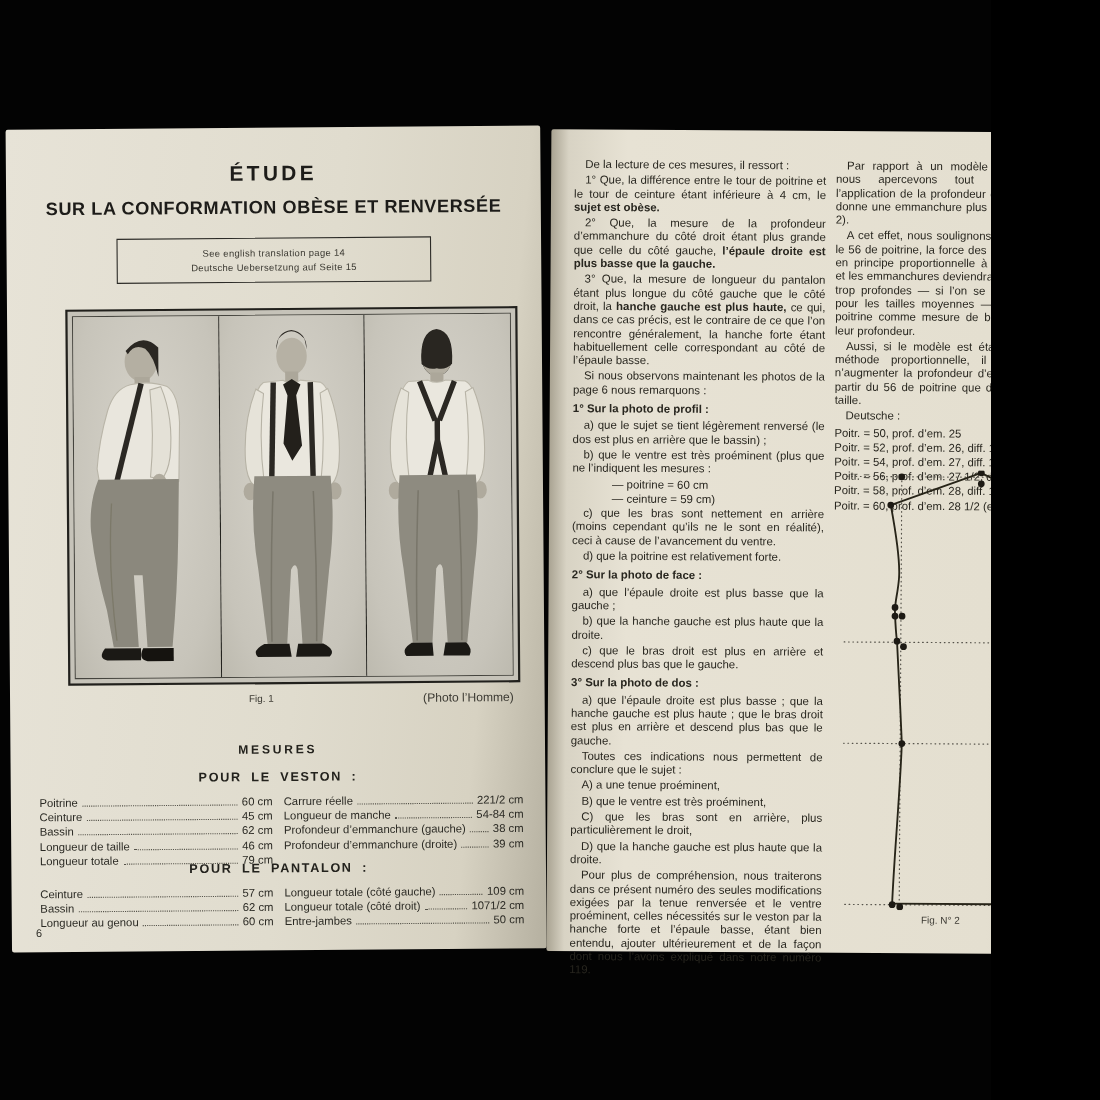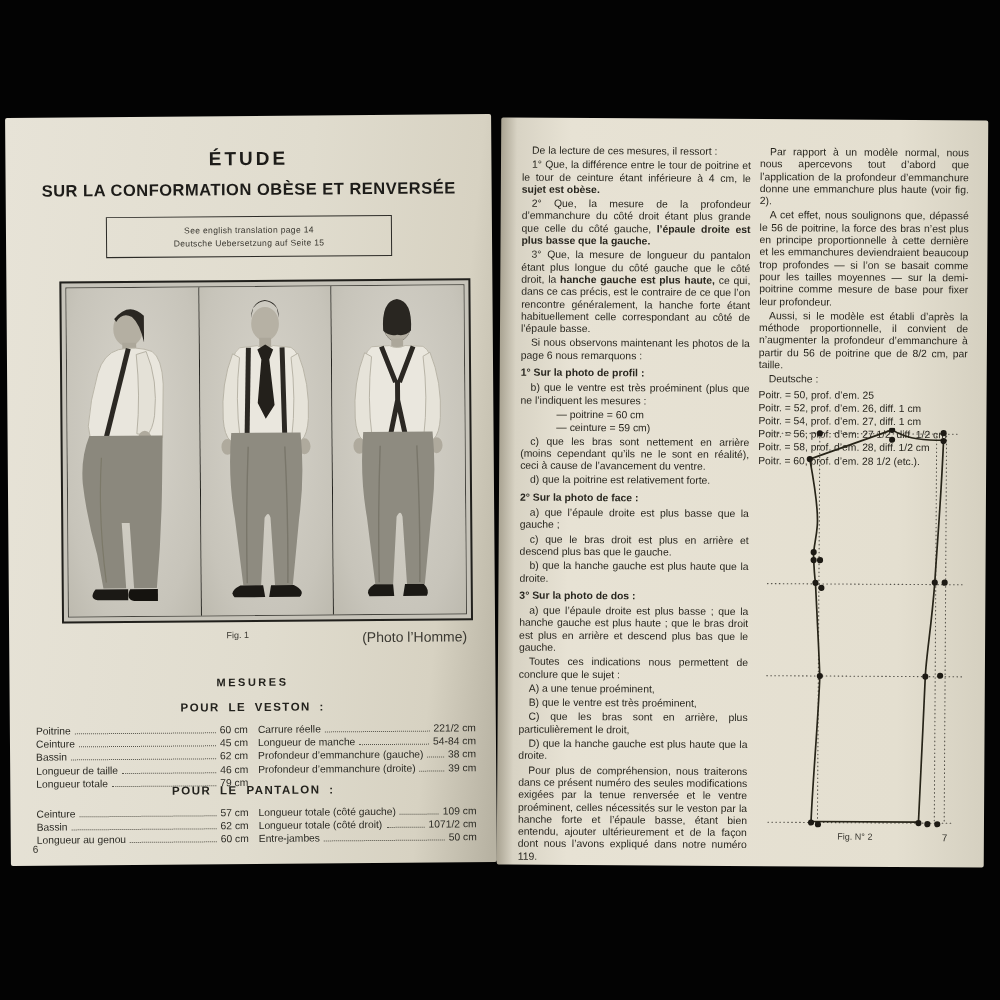--- a/index.html
+++ b/index.html
@@ -1,16 +1,16 @@
 <!DOCTYPE html>
 <html><head>
 <meta charset="utf-8">
 <style>
   html,body{margin:0;padding:0;background:#000;}
-  .stage{position:relative;width:1000px;height:1000px;background:#030303;overflow:hidden;
+  .stage{position:relative;width:901px;height:1000px;background:#030303;overflow:hidden;
          font-family:"Liberation Sans",sans-serif;color:#26241f;}
   .page{position:absolute;border-radius:2px;}
   .page-left{left:8px;top:116px;width:486px;height:748px;
     background:linear-gradient(96deg,#e7e3d7 0%,#e0dcce 55%,#d7d2c2 85%,#b7b2a2 99%);
     transform:rotate(-0.45deg);}
   .page-right{left:499px;top:119px;width:487px;height:747px;
     background:linear-gradient(90deg,#a9a392 0px,#d8d3c4 16px,#e7e2d4 70px,#e4dfd0 82%,#d5d0c0 100%);
     transform:rotate(0.35deg);}
 
   
@@ -27,21 +27,21 @@
   .photo-inner{width:100%;height:100%;border:1px solid #45443e;box-sizing:border-box;
     display:flex;}
   .pcell{flex:1;position:relative;border-right:1.5px solid #23221e;
     background:radial-gradient(ellipse at 50% 42%,#d6d3ca 0%,#c7c4ba 75%,#bdbaaf 100%);}
   .pcell:last-child{border-right:none;}
   .pcell svg{position:absolute;left:0;bottom:0;width:100%;height:100%;}
 
   .caption-row{position:absolute;left:53px;top:514px;width:411px;height:14px;}
   .figlabel{position:absolute;left:0;right:0;text-align:center;font-size:9px;color:#3b3932;
     transform:translateX(-30px);}
-  .credit{position:absolute;right:6px;font-size:14px;color:#3b3932;}
+  .credit{position:absolute;right:6px;font-size:11px;color:#3b3932;}
 
   .mesures{position:absolute;left:0;right:0;top:560px;margin:0;text-align:center;
     font-size:11px;font-weight:bold;letter-spacing:2.5px;color:#23221d;}
   .sechead{position:absolute;left:0;right:0;margin:0;text-align:center;
     font-size:11.5px;font-weight:bold;letter-spacing:1.5px;word-spacing:4px;color:#23221d;}
   .veston-head{top:585px;}
   .pantalon-head{top:668px;}
 
   .t-col{position:absolute;}
   .vl{left:26px;top:607px;width:212px;}
@@ -246,29 +246,30 @@
   </section>
 
   <section class="page page-right">
     <div class="col col1">
         <p class="blk p"><span>De la lecture de ces mesures, il ressort :</span></p>
         <p class="blk p"><span>1° Que, la différence entre le tour de poitrine et le tour de ceinture étant inférieure à 4 cm, le </span><span class="bb">sujet est obèse.</span></p>
         <p class="blk p"><span>2° Que, la mesure de la profondeur d’emmanchure du côté droit étant plus grande que celle du côté gauche, </span><span class="bb">l’épaule droite est plus basse que la gauche.</span></p>
         <p class="blk p"><span>3° Que, la mesure de longueur du pantalon étant plus longue du côté gauche que le côté droit, la </span><span class="bb">hanche gauche est plus haute,</span><span> ce qui, dans ce cas précis, est le contraire de ce que l’on rencontre généralement, la hanche forte étant habituellement celle correspondant au côté de l’épaule basse.</span></p>
         <p class="blk p"><span>Si nous observons maintenant les photos de la page 6 nous remarquons :</span></p>
         <p class="blk h"><span class="bb">1° Sur la photo de profil :</span></p>
+        <p class="blk p"><span>a) que le sujet se tient légèrement renversé (le dos est plus en arrière que le bassin) ;</span></p>
         <p class="blk p"><span>b) que le ventre est très proéminent (plus que ne l’indiquent les mesures :</span></p>
         <p class="blk ind"><span>— poitrine = 60 cm</span></p>
         <p class="blk ind"><span>— ceinture = 59 cm)</span></p>
         <p class="blk p"><span>c) que les bras sont nettement en arrière (moins cependant qu’ils ne le sont en réalité), ceci à cause de l’avancement du ventre.</span></p>
         <p class="blk p"><span>d) que la poitrine est relativement forte.</span></p>
         <p class="blk h"><span class="bb">2° Sur la photo de face :</span></p>
         <p class="blk p"><span>a) que l’épaule droite est plus basse que la gauche ;</span></p>
+        <p class="blk p"><span>b) que la hanche gauche est plus haute que la droite.</span></p>
         <p class="blk p"><span>c) que le bras droit est plus en arrière et descend plus bas que le gauche.</span></p>
-        <p class="blk p"><span>b) que la hanche gauche est plus haute que la droite.</span></p>
         <p class="blk h"><span class="bb">3° Sur la photo de dos :</span></p>
         <p class="blk p"><span>a) que l’épaule droite est plus basse ; que la hanche gauche est plus haute ; que le bras droit est plus en arrière et descend plus bas que le gauche.</span></p>
         <p class="blk p"><span>Toutes ces indications nous permettent de conclure que le sujet :</span></p>
         <p class="blk p"><span>A) a une tenue proéminent,</span></p>
         <p class="blk p"><span>B) que le ventre est très proéminent,</span></p>
         <p class="blk p"><span>C) que les bras sont en arrière, plus particulièrement le droit,</span></p>
         <p class="blk p"><span>D) que la hanche gauche est plus haute que la droite.</span></p>
         <p class="blk p"><span>Pour plus de compréhension, nous traiterons dans ce présent numéro des seules modifications exigées par la tenue renversée et le ventre proéminent, celles nécessités sur le veston par la hanche forte et l’épaule basse, étant bien entendu, ajouter ultérieurement et de la façon dont nous l’avons expliqué dans notre numéro 119.</span></p>
       </div>
 

